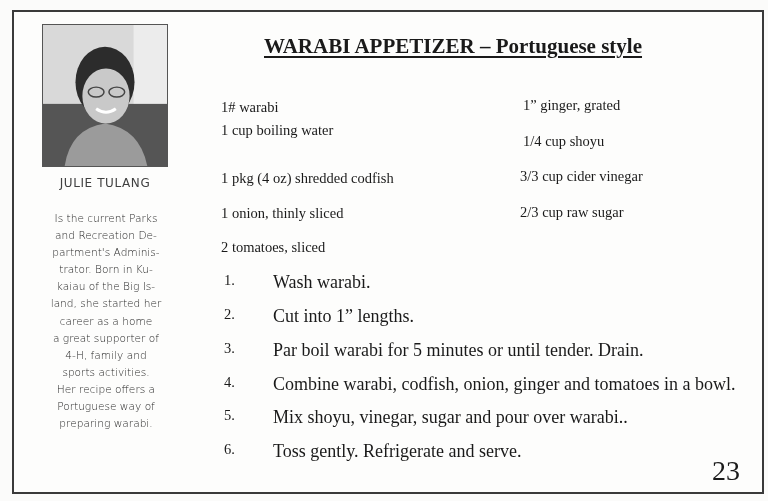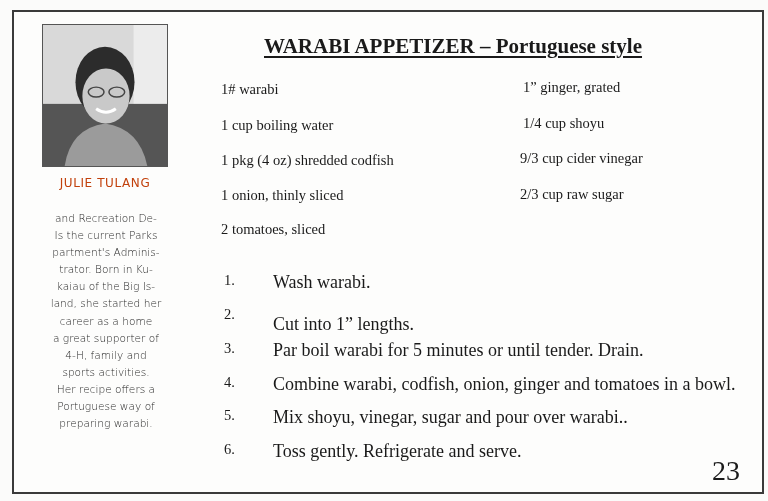--- a/index.html
+++ b/index.html
@@ -12,33 +12,33 @@
       border: 2px solid #3a3a3a; border-left-width: 2px; box-sizing: border-box; background: #fdfdfc;
     }
     .photo {
       position: absolute; left: 42px; top: 24px; width: 126px; height: 143px;
       border: 1px solid #555; box-sizing: border-box; overflow: hidden;
       background: linear-gradient(180deg, #d8d8d8 0%, #c8c8c8 60%, #9a9a9a 100%);
     }
     .photo svg { width: 100%; height: 100%; display: block; }
     .name {
       position: absolute; left: 30px; top: 176px; width: 150px; text-align: center;
-      font-family: "DejaVu Sans", sans-serif; font-size: 12px; letter-spacing: 0.6px; color: #c2410c;
+      font-family: "DejaVu Sans", sans-serif; font-size: 12px; letter-spacing: 0.6px; color: #404040;
     }
     .bio {
       position: absolute; left: 30px; top: 210px; width: 152px; text-align: center;
       font-family: "DejaVu Sans", sans-serif; font-size: 10.6px; line-height: 17.1px; color: #2a2a2a;
       font-weight: 300;
     }
     .bio span { display: block; white-space: nowrap; }
     .title {
       position: absolute; left: 264px; top: 34px; font-weight: bold; font-size: 21px;
       text-decoration: underline; text-decoration-thickness: 2px; text-underline-offset: 3px; white-space: nowrap;
     }
-    .ing { position: absolute; font-size: 14.5px; white-space: nowrap; }
+    .ing { position: absolute; font-size: 14.5px; white-space: nowrap; margin-top: 18px; }
     .step-num { position: absolute; left: 224px; font-size: 14.5px; }
     .step-text { position: absolute; left: 273px; font-size: 18px; white-space: nowrap; }
     .page-num { position: absolute; left: 712px; top: 455px; font-size: 28px; }
   </style>
 </head>
 <body>
 
 <div class="frame"></div>
 
 <div class="photo">
@@ -51,52 +51,52 @@
     <ellipse cx="64" cy="72" rx="24" ry="28" fill="#c9c9c9"></ellipse>
     <ellipse cx="54" cy="68" rx="8" ry="5" fill="none" stroke="#444" stroke-width="1.5"></ellipse>
     <ellipse cx="75" cy="68" rx="8" ry="5" fill="none" stroke="#444" stroke-width="1.5"></ellipse>
     <path d="M54 85 Q64 92 74 85" stroke="#fff" stroke-width="3" fill="none"></path>
   </svg>
 </div>
 
 <div class="name">JULIE TULANG</div>
 
 <div class="bio">
+  <span>Is the current Parks</span>
   <span>and Recreation De-</span>
-  <span>Is the current Parks</span>
   <span>partment's Adminis-</span>
   <span>trator.  Born in Ku-</span>
   <span>kaiau of the Big Is-</span>
   <span>land, she started her</span>
   <span>career as a home</span>
   <span>a great supporter of</span>
   <span>4-H, family and</span>
   <span>sports activities.</span>
   <span>Her recipe offers a</span>
   <span>Portuguese way of</span>
   <span>preparing warabi.</span>
 </div>
 
 <div class="title">WARABI APPETIZER – Portuguese style</div>
 
 <div class="ing" style="left:221px; top:81px;">1# warabi</div>
-<div class="ing" style="left:221px; top:117px;">1 cup boiling water</div>
+<div class="ing" style="left:221px; top:104px;">1 cup boiling water</div>
 <div class="ing" style="left:221px; top:152px;text-align:right;">1 pkg (4 oz) shredded codfish</div>
 <div class="ing" style="left:221px; top:187px;">1 onion, thinly sliced</div>
 <div class="ing" style="left:221px; top:221px;">2 tomatoes, sliced</div>
 
 <div class="ing" style="left:523px; top:79px;">1” ginger, grated</div>
 <div class="ing" style="left:523px; top:115px;">1/4 cup shoyu</div>
-<div class="ing" style="left:520px; top:150px;">9/3 cup cider vinegar</div>
+<div class="ing" style="left:520px; top:150px;">3/3 cup cider vinegar</div>
 <div class="ing" style="left:520px; top:186px;">2/3 cup raw sugar</div>
 
 <div class="step-num" style="top:272px;">1.</div>
 <div class="step-text" style="top:272px;">Wash warabi.</div>
 <div class="step-num" style="top:306px;">2.</div>
-<div class="step-text" style="top:314px;text-align:center;">Cut into 1” lengths.</div>
+<div class="step-text" style="top:306px;text-align:center;">Cut into 1” lengths.</div>
 <div class="step-num" style="top:340px;">3.</div>
 <div class="step-text" style="top:340px;">Par boil warabi for 5 minutes or until tender.  Drain.</div>
 <div class="step-num" style="top:374px;">4.</div>
 <div class="step-text" style="top:374px;">Combine warabi, codfish, onion, ginger and tomatoes in a bowl.</div>
 <div class="step-num" style="top:407px;">5.</div>
 <div class="step-text" style="top:407px;">Mix shoyu, vinegar, sugar and pour over warabi..</div>
 <div class="step-num" style="top:441px;">6.</div>
 <div class="step-text" style="top:441px;">Toss gently.  Refrigerate and serve.</div>
 
 <div class="page-num">23</div>

